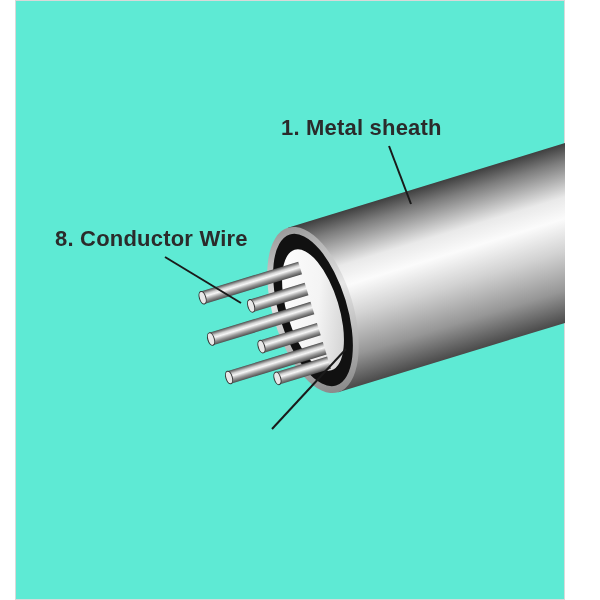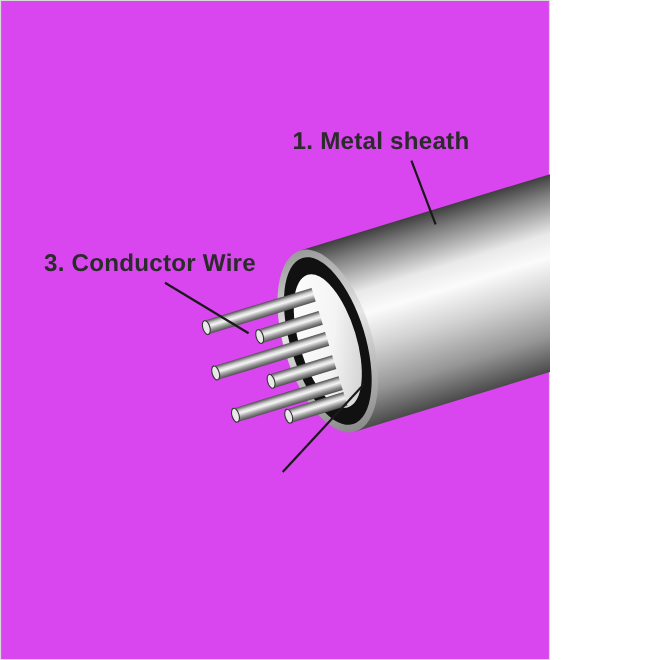--- a/index.html
+++ b/index.html
@@ -3,25 +3,26 @@
 <meta charset="utf-8">
 <style>
   html, body {
     margin: 0;
     padding: 0;
     background: #ffffff;
     font-family: "Liberation Sans", sans-serif;
   }
   .stage {
     position: relative;
-    width: 500px;
+    width: 550px;
     height: 600px;
-    background: #d946ef;
+    background: #5eead4;
     box-shadow: inset 0 0 0 1px #d9d9d9;
     overflow: hidden;
+    margin-left: 15px;
   }
   .stage svg {
     position: absolute;
     left: 0;
     top: 0;
   }
   .diagram-label {
     position: absolute;
     font-weight: 700;
     font-size: 22px;
@@ -109,15 +110,15 @@
 
     <g stroke="#1a1a1a" stroke-width="2">
       <line x1="374" y1="146" x2="396" y2="204"></line>
       <line x1="150" y1="257" x2="226" y2="303"></line>
       <line x1="257" y1="429" x2="331" y2="349"></line>
     </g>
   </svg>
 
   <div class="diagram-label" id="label-metal-sheath">1. Metal sheath</div>
 
-  <div class="diagram-label" id="label-conductor-wire">3. Conductor Wire</div>
+  <div class="diagram-label" id="label-conductor-wire">8. Conductor Wire</div>
 
 </div>
 
 </body></html>

